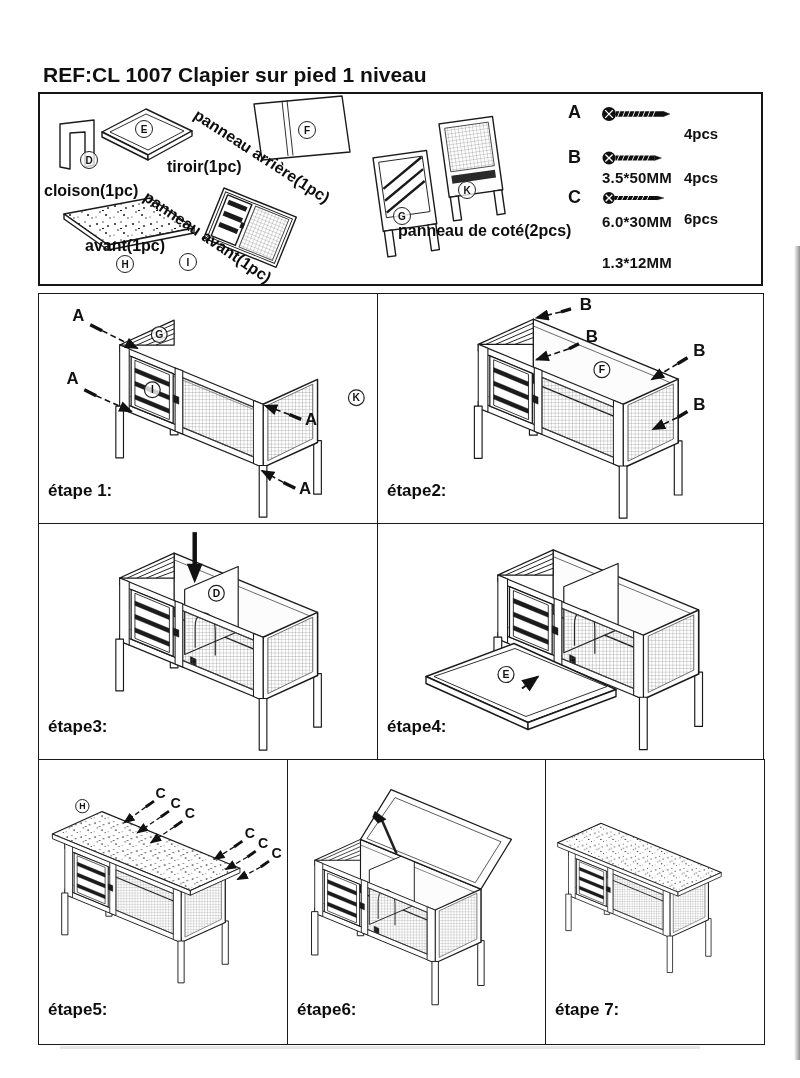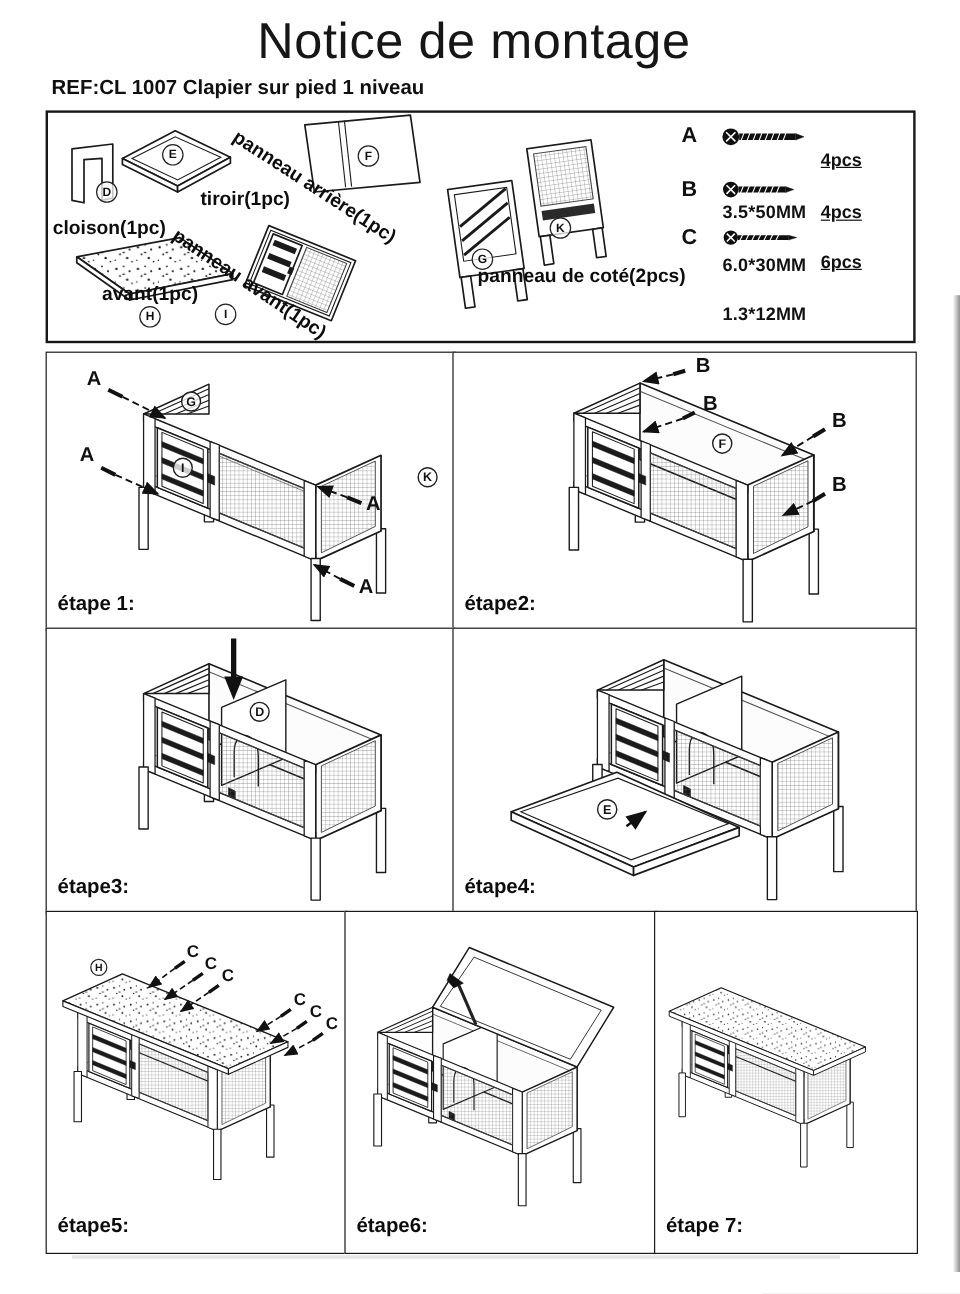--- a/index.html
+++ b/index.html
@@ -2,52 +2,51 @@
 <html><head>
 <meta charset="utf-8">
 <style>
   html,body{margin:0;padding:0;background:#e8e8e8;}
   .page{position:relative;width:800px;height:1078px;background:#ffffff;
         font-family:"Liberation Sans",sans-serif;color:#111;overflow:hidden;margin:0 auto;}
   .title{position:absolute;top:10px;left:0;width:790px;text-align:center;
          font-size:42px;letter-spacing:.5px;color:#161616;}
   .subrow{position:absolute;top:63px;left:38px;width:730px;white-space:nowrap;display:flex;align-items:baseline;}
   .guar{font-size:9.8px;color:#1a1a1a;}
-  .ref{font-size:17px;font-weight:bold;margin-left:5px;color:#101010;}
+  .ref{font-size:21px;font-weight:bold;margin-left:5px;color:#101010;}
   .parts-box{position:absolute;left:38px;top:92px;width:721px;height:190px;border:2px solid #161616;}
   .parts-box svg{position:absolute;left:0;top:0;width:100%;height:100%;}
   .plabel{position:absolute;font-weight:bold;font-size:16px;white-space:nowrap;color:#0d0d0d;}
   .rot{transform-origin:left top;}
   .ctag{position:absolute;width:16px;height:16px;border:1.3px solid #222;border-radius:50%;
         font-size:10px;font-weight:bold;display:flex;align-items:center;justify-content:center;
         transform:translate(-50%,-50%);background:rgba(255,255,255,.75);}
   .sletter{position:absolute;font-size:18px;font-weight:bold;}
   .ssize{position:absolute;font-size:15px;font-weight:bold;letter-spacing:.2px;margin-top:44px;}
-  .sqty{position:absolute;font-size:15px;font-weight:bold;text-decoration:underline;}
+  .sqty{position:absolute;font-size:15px;font-weight:bold;}
   .panel{position:absolute;border:1.8px solid #1a1a1a;background:#fff;}
   svg.fig{position:absolute;left:0;top:0;width:100%;height:100%;}
-  .step-label{position:absolute;left:9px;bottom:12px;font-weight:bold;font-size:17px;color:#0d0d0d;}
+  .step-label{position:absolute;left:9px;bottom:24px;font-weight:bold;font-size:17px;color:#0d0d0d;}
   .wpoly{fill:#fff;stroke:#1a1a1a;stroke-width:1.4;stroke-linejoin:round;}
   .npoly{fill:none;stroke:#1a1a1a;stroke-width:.9;}
   .cl{font-size:17px;font-weight:bold;fill:#111;text-anchor:middle;}
   .tg{font-size:10.5px;font-weight:bold;fill:#111;text-anchor:middle;}
   .tagc{fill:rgba(255,255,255,.78);stroke:#222;stroke-width:1.2;}
   .dash{stroke:#111;stroke-width:1.6;fill:none;stroke-dasharray:6 3.5;marker-end:url(#ah);}
   .scr{stroke:#111;stroke-width:3.4;}
   .sol{stroke:#111;marker-end:url(#ah);}
   .scan-right{position:absolute;right:0;top:246px;width:6px;height:814px;
               background:linear-gradient(to right,rgba(145,145,145,0),#8f8f8f);}
   .scan-bottom{position:absolute;left:60px;top:1046px;width:640px;height:3px;background:#d9d9d9;opacity:.65;}
 </style>
 </head>
 <body>
 
 <div class="page">
 
-  <div class="title">Notice de montage</div>
   <div class="subrow">
     <span class="ref">REF:CL 1007 Clapier sur pied 1 niveau</span>
   </div>
 
   <div class="parts-box">
     <svg viewBox="0 0 721 190">
       <defs>
         <pattern id="mesh" width="3.6" height="3.6" patternUnits="userSpaceOnUse">
           <path d="M0 0H3.6M0 0V3.6" stroke="#6b6b6b" stroke-width="0.5" fill="none"></path>
         </pattern>

